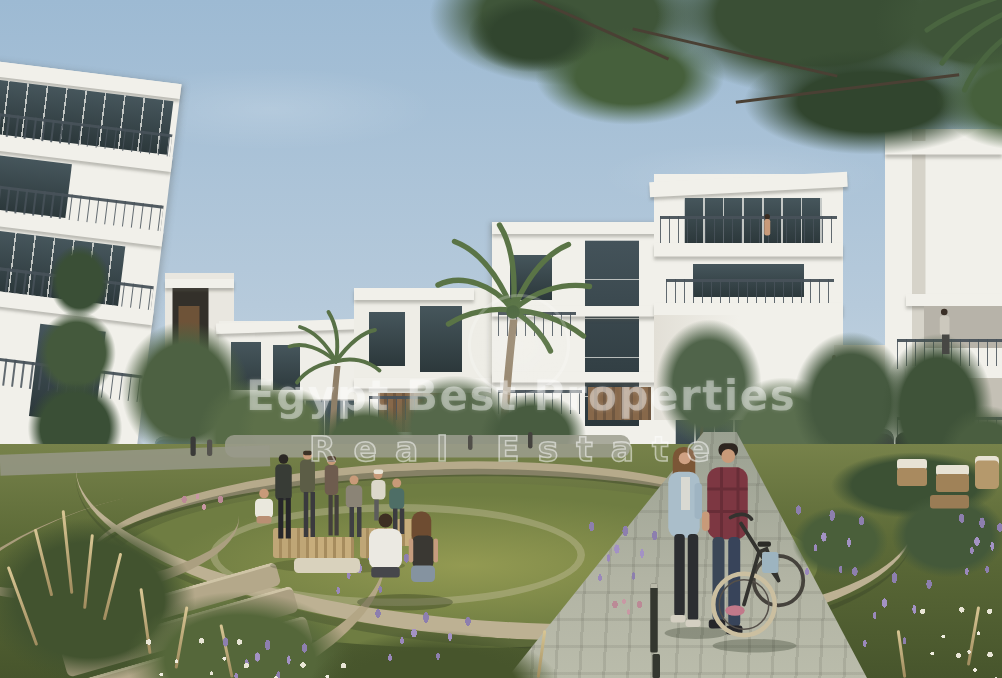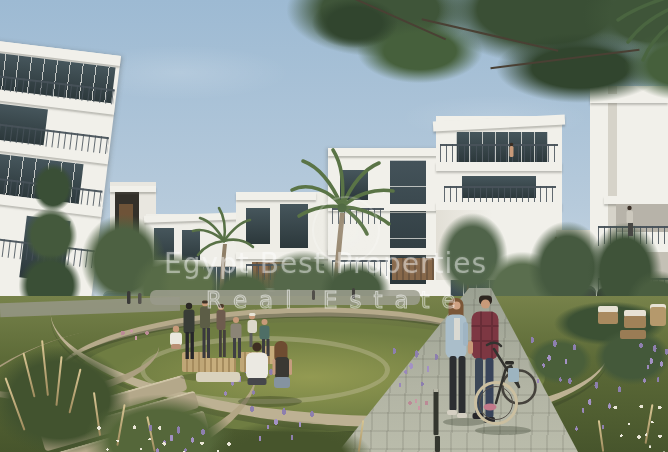--- a/index.html
+++ b/index.html
@@ -30,23 +30,23 @@
     radial-gradient(3px 3px at 60% 28%, #e9e6d6 60%, transparent 61%),
     radial-gradient(2px 2px at 78% 58%, #f0eee0 60%, transparent 61%),
     radial-gradient(3px 3px at 90% 30%, #e9e6d6 60%, transparent 61%),
     radial-gradient(2px 2px at 28% 84%, #f0eee0 60%, transparent 61%),
     radial-gradient(2px 2px at 68% 82%, #e9e6d6 60%, transparent 61%)}
   .dotsK{background-image:
     radial-gradient(3px 4px at 20% 35%, #bb8a96 60%, transparent 61%),
     radial-gradient(2px 3px at 50% 60%, #c998a4 60%, transparent 61%),
     radial-gradient(3px 4px at 75% 35%, #bb8a96 60%, transparent 61%),
     radial-gradient(2px 3px at 40% 25%, #c998a4 60%, transparent 61%)}
-  .wm1{position:absolute;left:164px;top:247px;width:420px;font-size:28px;font-weight:400;
+  .wm1{position:absolute;left:164px;top:247px;width:420px;font-size:28px;font-weight:700;
        letter-spacing:1px;color:rgba(255,255,255,.42);text-shadow:0 0 3px rgba(255,255,255,.18);z-index:9;}
-  .wm2{position:absolute;left:206px;top:287px;font-size:23px;font-weight:400;letter-spacing:12px;
+  .wm2{position:absolute;left:206px;top:287px;font-size:23px;font-weight:700;letter-spacing:12px;
        color:rgba(255,255,255,.12);-webkit-text-stroke:1px rgba(255,255,255,.5);z-index:9;}
   .wmc{position:absolute;left:312px;top:196px;width:64px;height:64px;border-radius:50%;
        border:2px solid rgba(255,255,255,.22);
        background:radial-gradient(closest-side,rgba(255,255,255,.10),rgba(255,255,255,0));z-index:9;}
 </style>
 </head>
 <body>
 
 <div id="scene">
 

